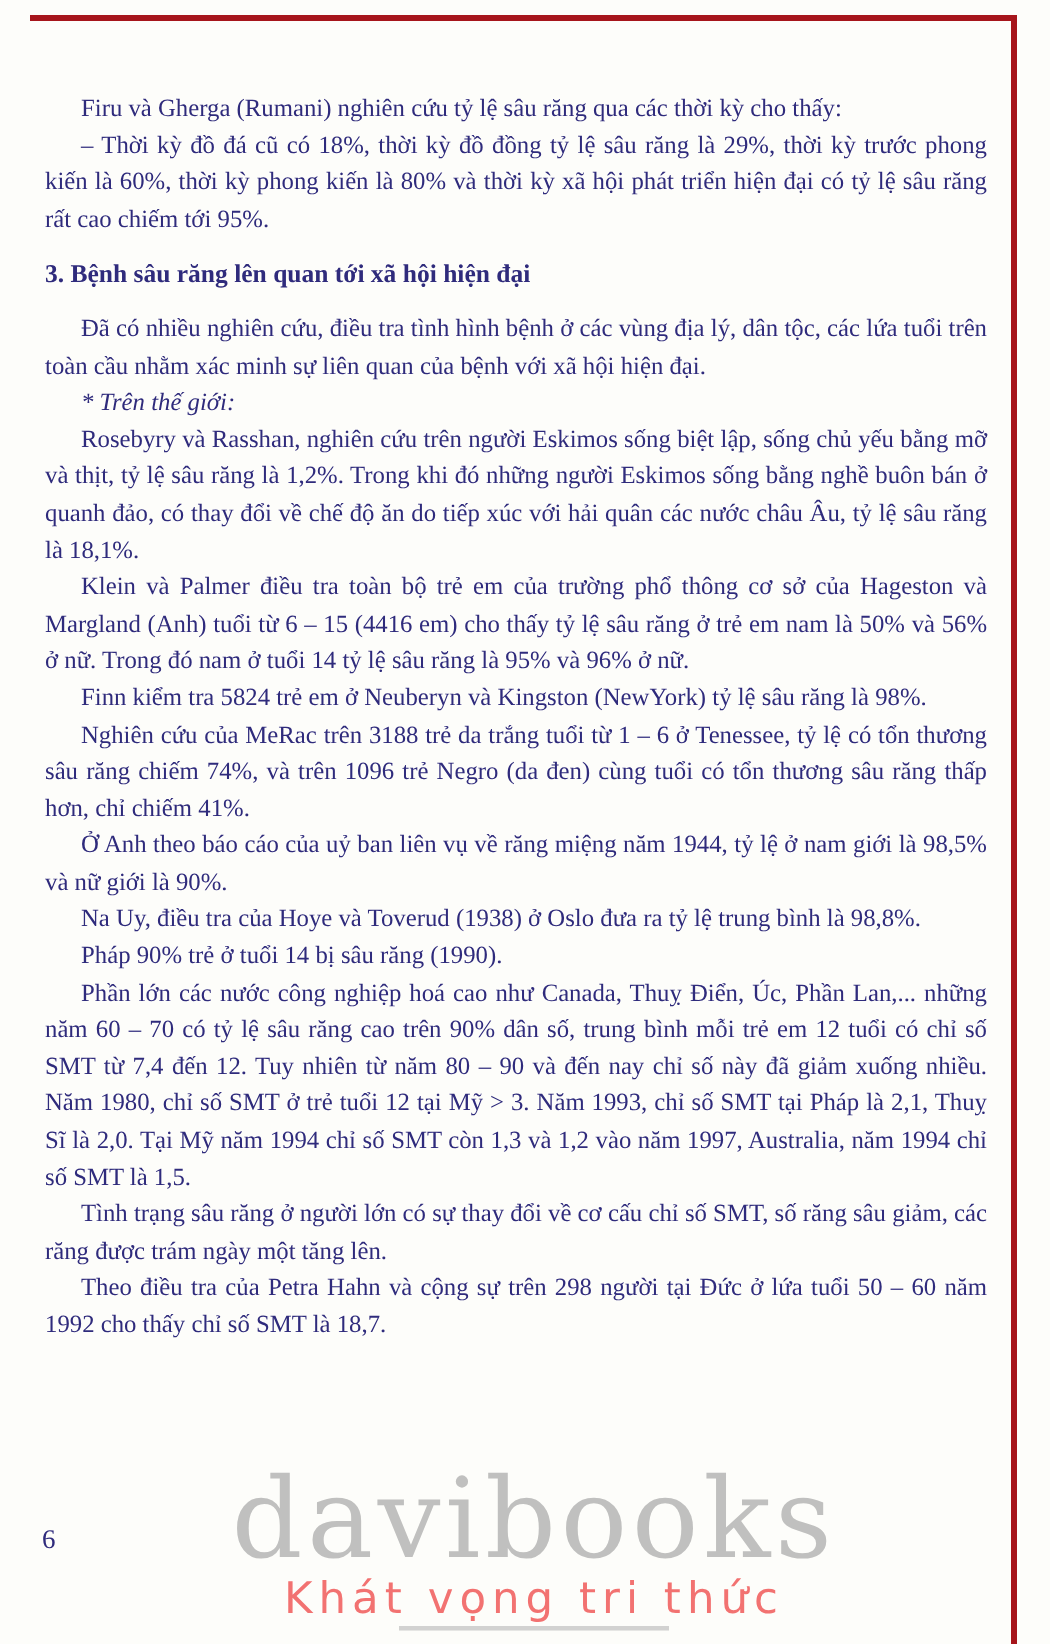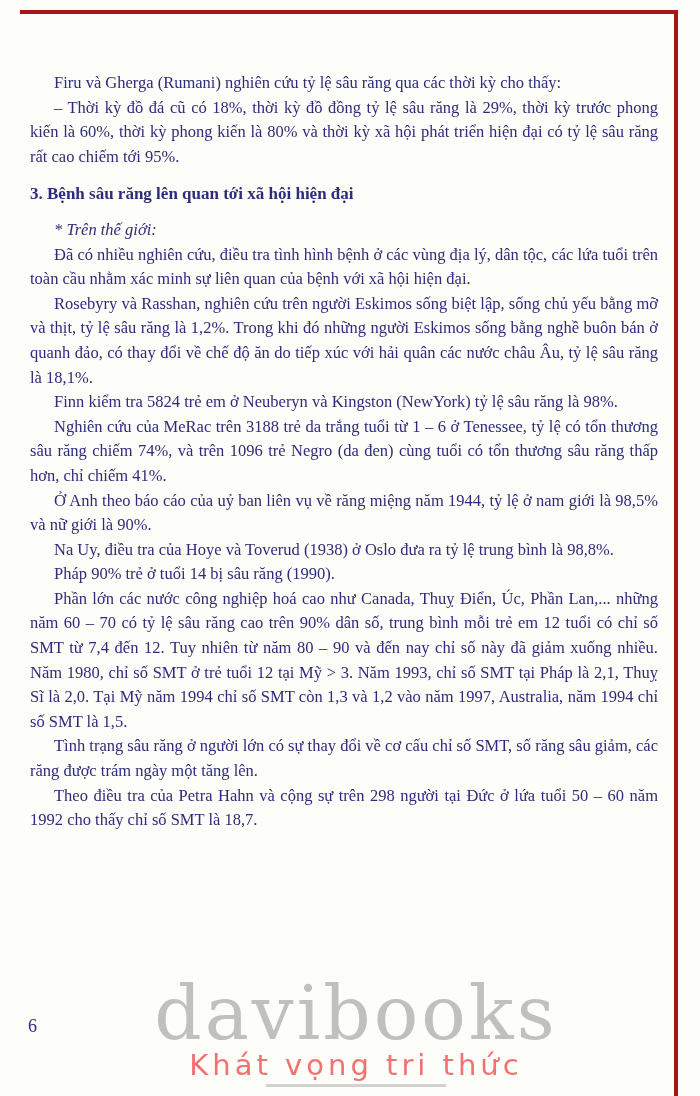--- a/index.html
+++ b/index.html
@@ -19,21 +19,20 @@
   .border-right {
     position:absolute; top:10px; right:22px; width:4px; bottom:0;
     background:#a6151b;
   }
   .content {
     position:absolute;
     left:30px; top:60px; width:628px;
     font-size:16.5px;
     line-height:24.6px;
     text-align:justify;
-    margin-top:11px;
   }
   .para { margin:0; text-indent:24px; }
   .section-heading {
     font-size:17px;
     font-weight:bold;
     margin:13px 0 11px 0;
     text-align:left;
   }
   .subsection { font-style:italic; }
   .footer-pagenum {
@@ -79,24 +78,25 @@
 
   <div class="border-top"></div>
   <div class="border-right"></div>
 
   <div class="content">
     <p class="para">Firu và Gherga (Rumani) nghiên cứu tỷ lệ sâu răng qua các thời kỳ cho thấy:</p>
     <p class="para">– Thời kỳ đồ đá cũ có 18%, thời kỳ đồ đồng tỷ lệ sâu răng là 29%, thời kỳ trước phong kiến là 60%, thời kỳ phong kiến là 80% và thời kỳ xã hội phát triển hiện đại có tỷ lệ sâu răng rất cao chiếm tới 95%.</p>
 
     <h2 class="section-heading">3. Bệnh sâu răng lên quan tới xã hội hiện đại</h2>
 
+    <p class="para">Đã có nhiều nghiên cứu, điều tra tình hình bệnh ở các vùng địa lý, dân tộc, các lứa tuổi trên toàn cầu nhằm xác minh sự liên quan của bệnh với xã hội hiện đại.</p>
+
     <p class="para subsection">* Trên thế giới:</p>
-
-    <p class="para">Đã có nhiều nghiên cứu, điều tra tình hình bệnh ở các vùng địa lý, dân tộc, các lứa tuổi trên toàn cầu nhằm xác minh sự liên quan của bệnh với xã hội hiện đại.</p>
     <p class="para">Rosebyry và Rasshan, nghiên cứu trên người Eskimos sống biệt lập, sống chủ yếu bằng mỡ và thịt, tỷ lệ sâu răng là 1,2%. Trong khi đó những người Eskimos sống bằng nghề buôn bán ở quanh đảo, có thay đổi về chế độ ăn do tiếp xúc với hải quân các nước châu Âu, tỷ lệ sâu răng là 18,1%.</p>
+    <p class="para">Klein và Palmer điều tra toàn bộ trẻ em của trường phổ thông cơ sở của Hageston và Margland (Anh) tuổi từ 6 – 15 (4416 em) cho thấy tỷ lệ sâu răng ở trẻ em nam là 50% và 56% ở nữ. Trong đó nam ở tuổi 14 tỷ lệ sâu răng là 95% và 96% ở nữ.</p>
     <p class="para">Finn kiểm tra 5824 trẻ em ở Neuberyn và Kingston (NewYork) tỷ lệ sâu răng là 98%.</p>
     <p class="para">Nghiên cứu của MeRac trên 3188 trẻ da trắng tuổi từ 1 – 6 ở Tenessee, tỷ lệ có tổn thương sâu răng chiếm 74%, và trên 1096 trẻ Negro (da đen) cùng tuổi có tổn thương sâu răng thấp hơn, chỉ chiếm 41%.</p>
     <p class="para">Ở Anh theo báo cáo của uỷ ban liên vụ về răng miệng năm 1944, tỷ lệ ở nam giới là 98,5% và nữ giới là 90%.</p>
     <p class="para">Na Uy, điều tra của Hoye và Toverud (1938) ở Oslo đưa ra tỷ lệ trung bình là 98,8%.</p>
     <p class="para">Pháp 90% trẻ ở tuổi 14 bị sâu răng (1990).</p>
     <p class="para">Phần lớn các nước công nghiệp hoá cao như Canada, Thuỵ Điển, Úc, Phần Lan,... những năm 60 – 70 có tỷ lệ sâu răng cao trên 90% dân số, trung bình mỗi trẻ em 12 tuổi có chỉ số SMT từ 7,4 đến 12. Tuy nhiên từ năm 80 – 90 và đến nay chỉ số này đã giảm xuống nhiều. Năm 1980, chỉ số SMT ở trẻ tuổi 12 tại Mỹ &gt; 3. Năm 1993, chỉ số SMT tại Pháp là 2,1, Thuỵ Sĩ là 2,0. Tại Mỹ năm 1994 chỉ số SMT còn 1,3 và 1,2 vào năm 1997, Australia, năm 1994 chỉ số SMT là 1,5.</p>
     <p class="para">Tình trạng sâu răng ở người lớn có sự thay đổi về cơ cấu chỉ số SMT, số răng sâu giảm, các răng được trám ngày một tăng lên.</p>
     <p class="para">Theo điều tra của Petra Hahn và cộng sự trên 298 người tại Đức ở lứa tuổi 50 – 60 năm 1992 cho thấy chỉ số SMT là 18,7.</p>
   </div>
 

